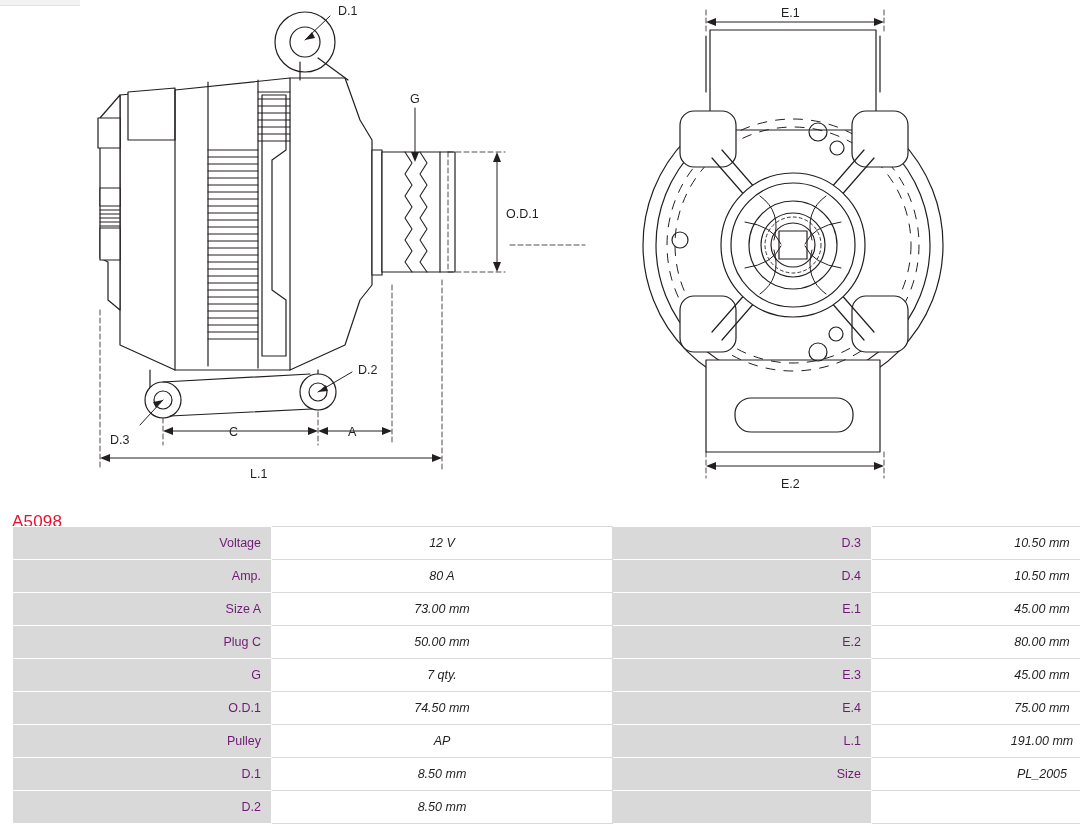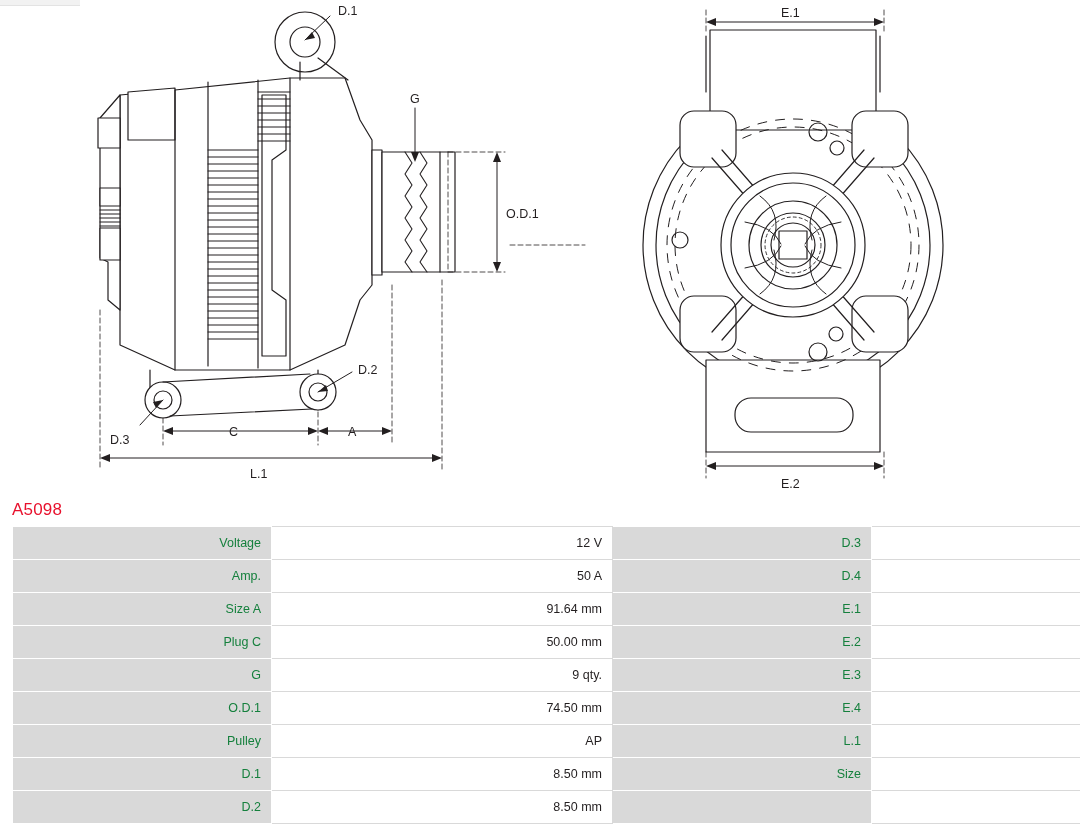--- a/index.html
+++ b/index.html
@@ -23,21 +23,21 @@
   .drawing {
     position: absolute;
     left: 0;
     top: 0;
     width: 1080px;
     height: 495px;
   }
   .part-number {
     position: absolute;
     left: 12px;
-    top: 500px;
+    top: 512px;
     font-size: 17px;
     color: #e8112d;
     font-family: "Liberation Sans", sans-serif;
     letter-spacing: 0.2px;
   }
   .spec-table {
     position: absolute;
     left: 12px;
     top: 526px;
     width: 1056px;
@@ -48,29 +48,30 @@
   .spec-table td {
     height: 32px;
     padding: 0 10px;
     border: 1px solid #ffffff;
     vertical-align: middle;
     white-space: nowrap;
   }
   .lbl {
     background: #d9d9d9;
     text-align: right;
-    color: #15803d;
+    color: #701a75;
     width: 238px;
   }
   .val {
     background: #ffffff;
-    text-align: right;
+    text-align: center;
     color: #231f20;
     border: 1px solid #d9d9d9 !important;
     width: 320px;
+    font-style: italic;
   }
   .blank-lbl {
     background: #d9d9d9;
   }
   .blank-val {
     background: #ffffff;
     border: 1px solid #d9d9d9 !important;
   }
   .top-strip {
     position: absolute;
@@ -316,39 +317,39 @@
   <table class="spec-table">
     <tbody>
       <tr>
         <td class="lbl">Voltage</td>
         <td class="val">12 V</td>
         <td class="lbl">D.3</td>
         <td class="val">10.50 mm</td>
       </tr>
       <tr>
         <td class="lbl">Amp.</td>
-        <td class="val">50 A</td>
+        <td class="val">80 A</td>
         <td class="lbl">D.4</td>
         <td class="val">10.50 mm</td>
       </tr>
       <tr>
         <td class="lbl">Size A</td>
-        <td class="val">91.64 mm</td>
+        <td class="val">73.00 mm</td>
         <td class="lbl">E.1</td>
         <td class="val">45.00 mm</td>
       </tr>
       <tr>
         <td class="lbl">Plug C</td>
         <td class="val">50.00 mm</td>
         <td class="lbl">E.2</td>
         <td class="val">80.00 mm</td>
       </tr>
       <tr>
         <td class="lbl">G</td>
-        <td class="val">9 qty.</td>
+        <td class="val">7 qty.</td>
         <td class="lbl">E.3</td>
         <td class="val">45.00 mm</td>
       </tr>
       <tr>
         <td class="lbl">O.D.1</td>
         <td class="val">74.50 mm</td>
         <td class="lbl">E.4</td>
         <td class="val">75.00 mm</td>
       </tr>
       <tr>

